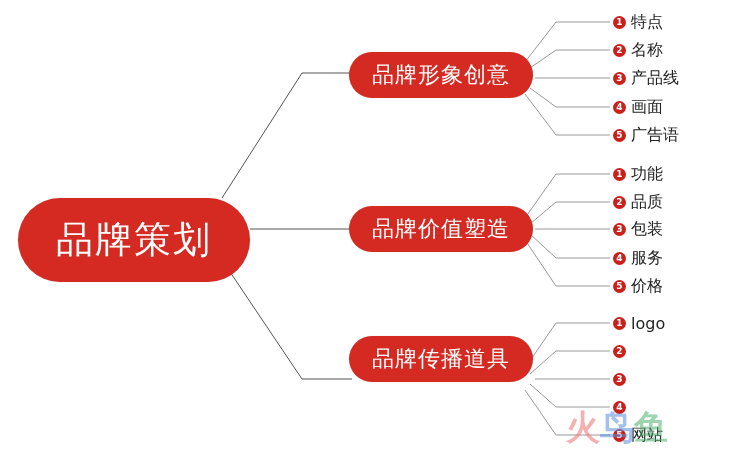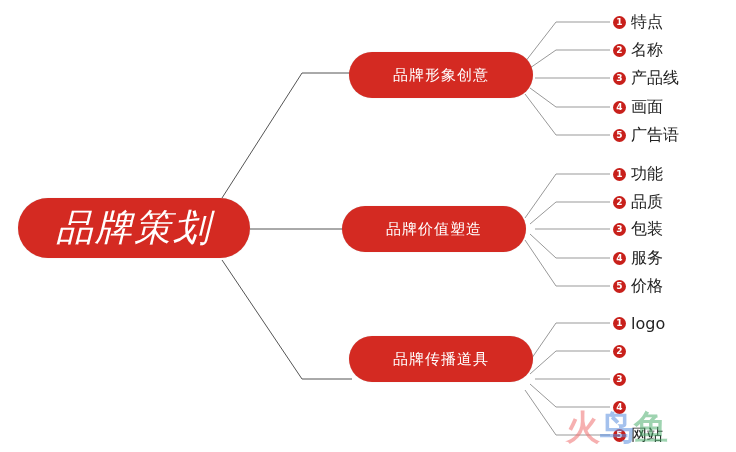--- a/index.html
+++ b/index.html
@@ -2,22 +2,22 @@
 <html><head>
 <meta charset="utf-8">
 <style>
   html, body { margin:0; padding:0; background:#ffffff; }
   body { width:736px; height:452px; position:relative; overflow:hidden;
          font-family: "DejaVu Sans", "Liberation Sans", sans-serif; }
   svg.lines { position:absolute; left:0; top:0; }
   .pill { position:absolute; background:#d42a22; color:#fff; border-radius:999px;
           display:flex; align-items:center; justify-content:center; white-space:nowrap;
           box-shadow: 0 0 1px rgba(0,0,0,0.2); }
-  .root { left:18px; top:198px; width:232px; height:60px; font-size:37px; letter-spacing:2px;font-style:italic; }
-  .branch { width:184px; height:46px; font-size:15px; letter-spacing:1px; }
+  .root { left:18px; top:198px; width:232px; height:84px; font-size:37px; letter-spacing:2px; }
+  .branch { width:184px; height:46px; font-size:22px; letter-spacing:1px; }
   .leaf { position:absolute; display:flex; align-items:center; height:22px; font-size:16px; color:#222; white-space:nowrap; }
   .badge { width:13px; height:13px; border-radius:50%; background:#c8201b; color:#fff;
            font-size:9px; font-weight:bold; display:inline-flex; align-items:center; justify-content:center;
            margin-right:5px; flex:none; }
   .watermark { position:absolute; left:566px; top:405px; display:flex; font-size:34px; font-weight:bold; opacity:0.55; }
   .wm1 { color:#f07070; } .wm2 { color:#5a8fe0; } .wm3 { color:#4fb070; }
 </style>
 </head>
 <body>
 
@@ -44,21 +44,21 @@
     <polyline points="530,374 556,351 610,351"></polyline>
     <line x1="535" y1="379" x2="610" y2="379"></line>
     <polyline points="530,384 556,407 610,407"></polyline>
     <polyline points="525,390 556,435 610,435"></polyline>
   </g>
 </svg>
 
 <div class="pill root">品牌策划</div>
 
 <div class="pill branch" style="left:349px;top:52px;">品牌形象创意</div>
-<div class="pill branch" style="left:342px;top:206px;">品牌价值塑造</div>
+<div class="pill branch" style="left:349px;top:206px;">品牌价值塑造</div>
 <div class="pill branch" style="left:349px;top:336px;">品牌传播道具</div>
 
 <div class="leaf" style="left:613px;top:11px;">
     <span class="badge">1</span>
     <span>特点</span>
   </div>
 <div class="leaf" style="left:613px;top:39px;">
     <span class="badge">2</span>
     <span>名称</span>
   </div>

